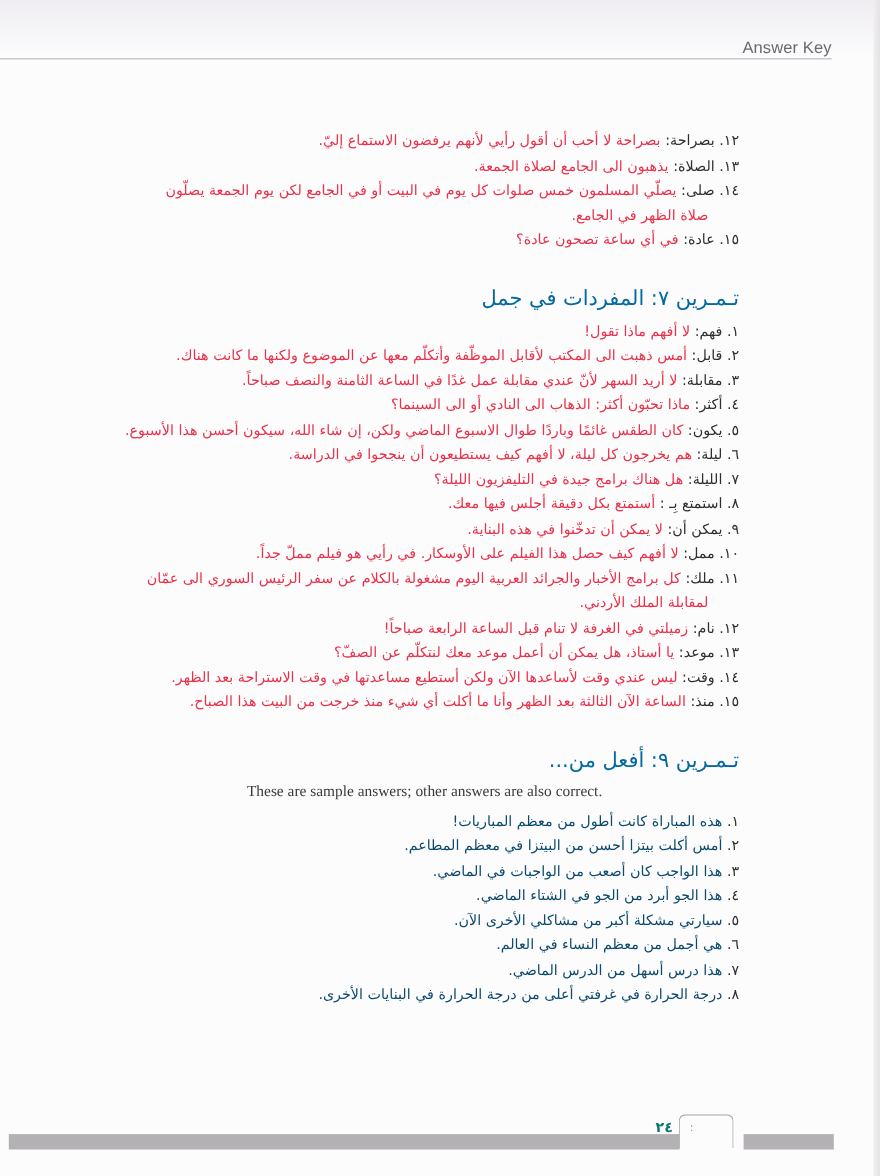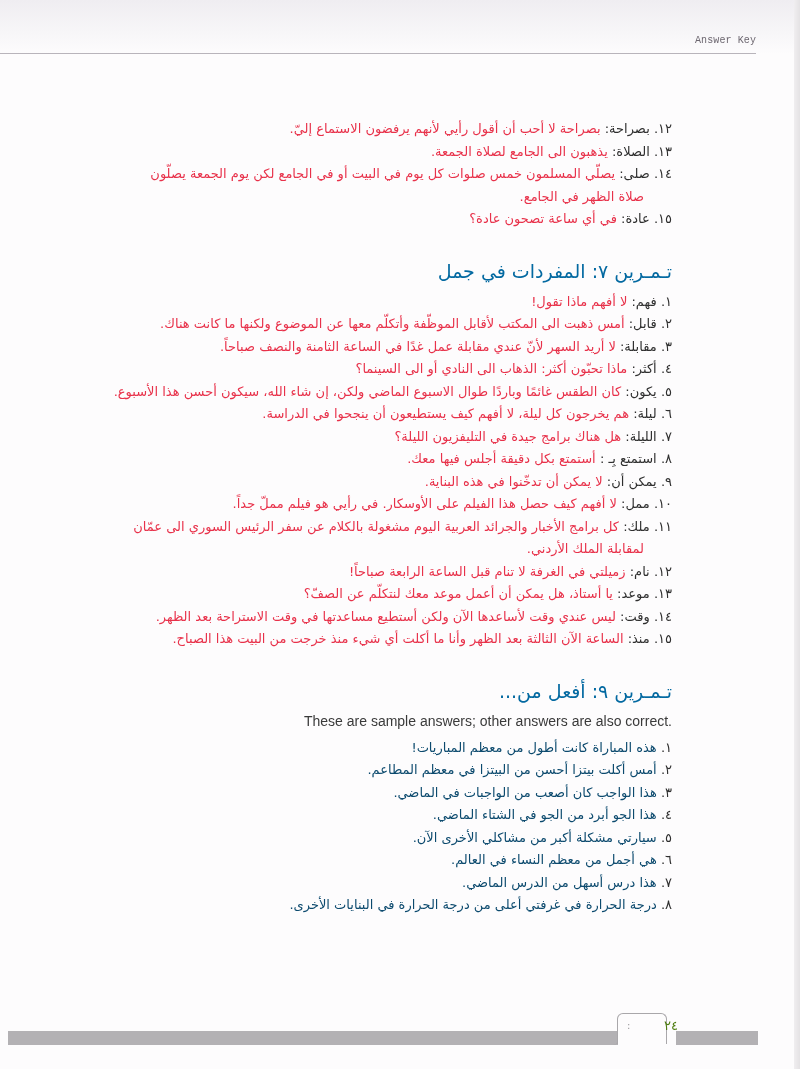--- a/index.html
+++ b/index.html
@@ -28,22 +28,22 @@
       top: 0;
       left: 0;
       width: 800px;
       height: 54px;
       background: linear-gradient(to bottom, #efedf1 0%, #f7f6f8 60%, #fdfcfd 100%);
     }
     .header-title {
       position: absolute;
       right: 44px;
       top: 35px;
-      font-family: Liberation Mono, monospace;
-      font-size: 10px;
+      font-family: Liberation Sans, sans-serif;
+      font-size: 15px;
       color: #6d6770;
       letter-spacing: 0.1px;
     }
     .header-rule {
       position: absolute;
       left: 0;
       right: 44px;
       top: 53px;
       height: 1px;
       background: #b8b4bb;
@@ -75,22 +75,22 @@
     .section-title {
       font-size: 19px;
       color: #0369a1;
       margin-top: 25px;
       margin-bottom: 5px;
       line-height: 30px;
       font-weight: normal;
     }
     .note {
       direction: ltr;
-      text-align: right;
-      font-family: Liberation Sans, sans-serif;
+      text-align: center;
+      font-family: Liberation Serif, serif;
       font-size: 14px;
       color: #3a3a3a;
       margin: 4px 0 6px 0;
       line-height: 20px;
     }
     .plain .answer { color: #0c4a6e; }
 
     .footer-bar-left {
       position: absolute;
       left: 8px;
@@ -114,25 +114,26 @@
       position: absolute;
       left: 608px;
       top: 1031px;
       width: 10px;
       height: 14px;
       border-right: 1px solid #a9a7aa;
       border-bottom-right-radius: 6px;
     }
     .page-number {
       position: absolute;
-      left: 664px;
+      left: 596px;
       top: 1018px;
       font-size: 13px;
-      color: #4d7c0f;
+      color: #0f766e;
       direction: rtl;
+      font-weight: bold;
     }
     .page-dot {
       position: absolute;
       left: 627px;
       top: 1020px;
       font-size: 10px;
       color: #9a989b;
     }
     .footer-bar-right {
       position: absolute;

